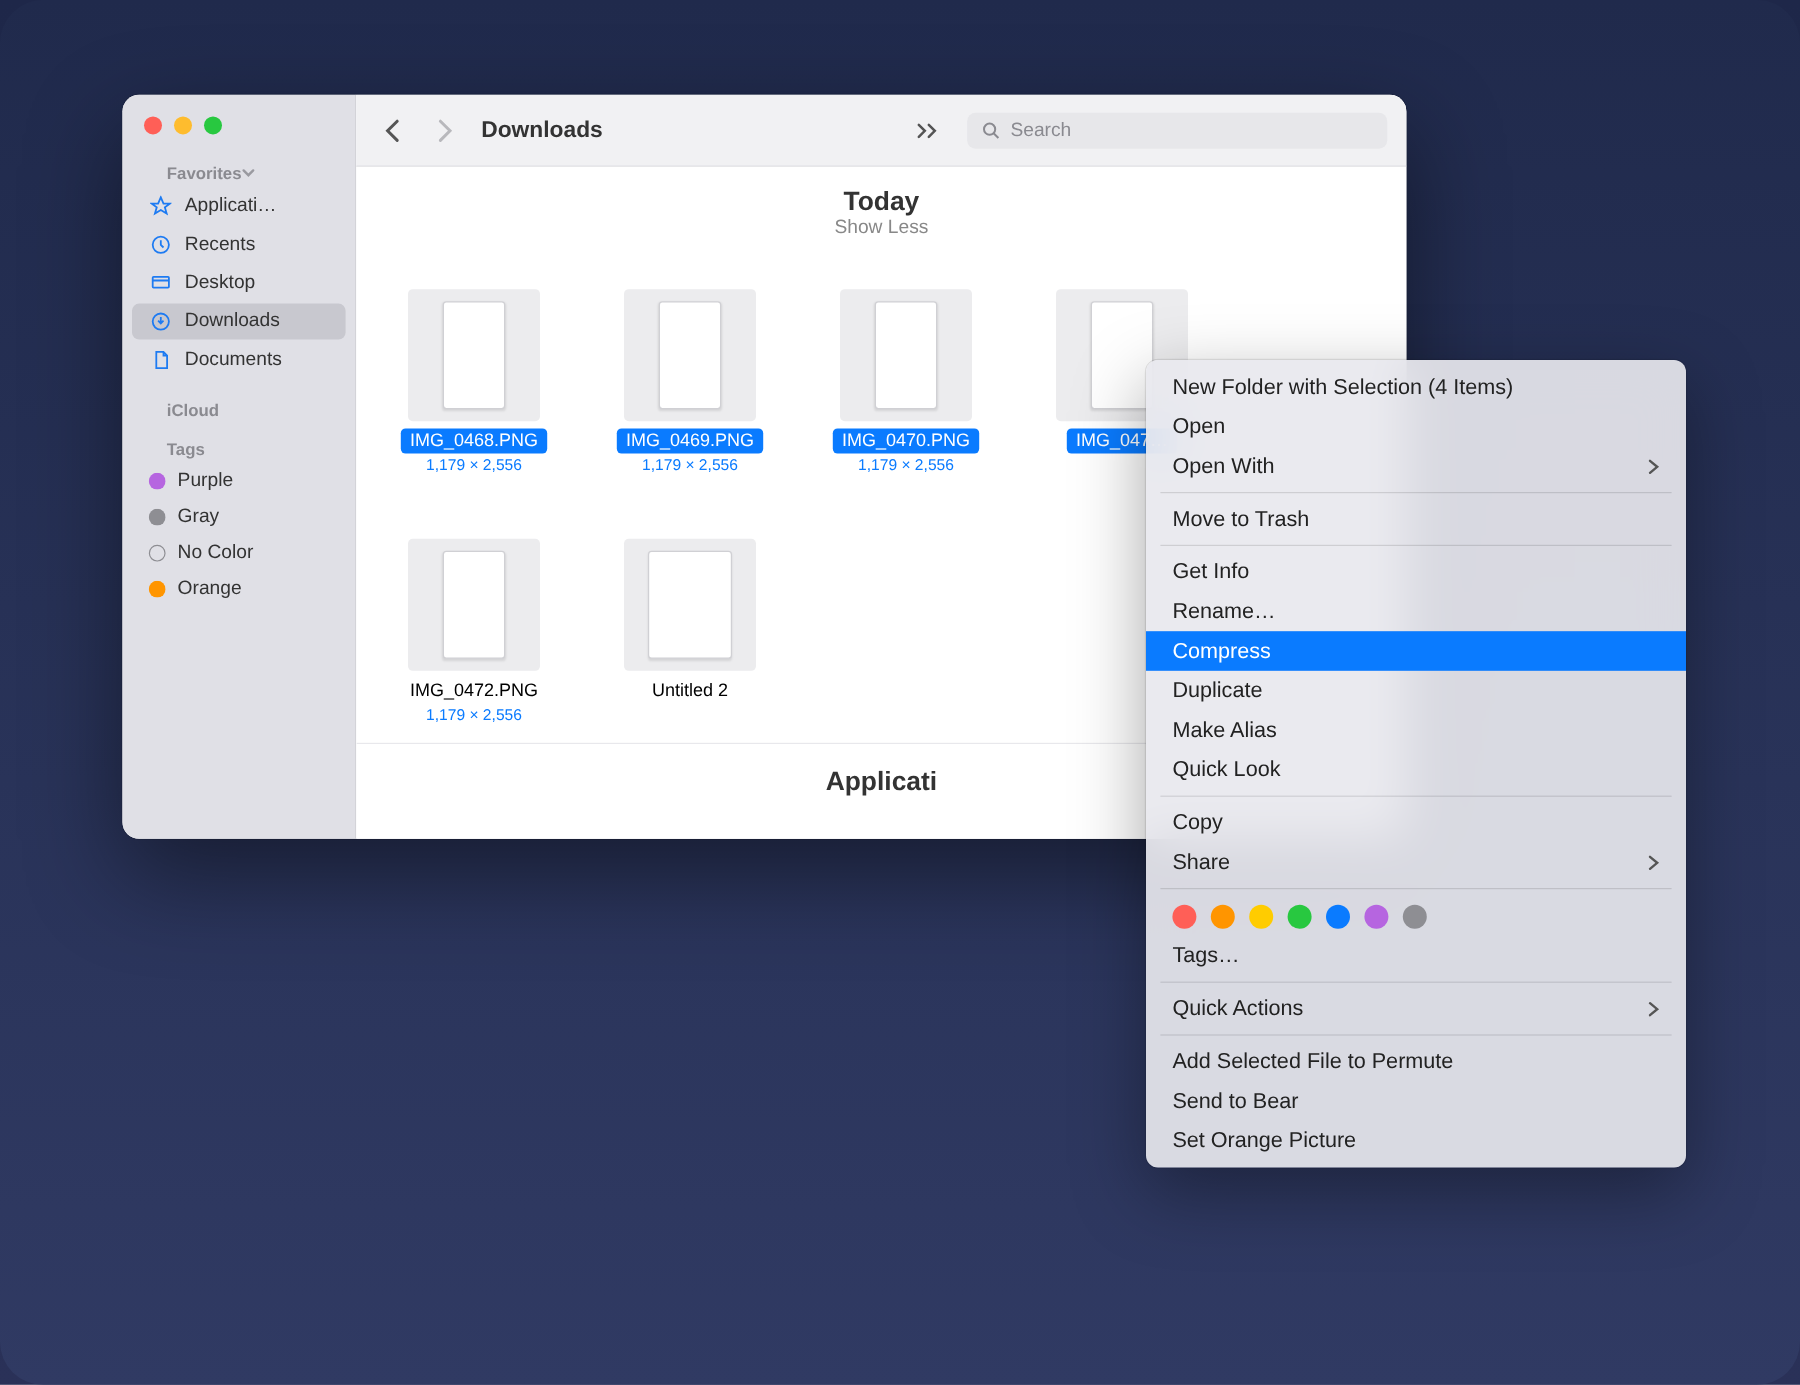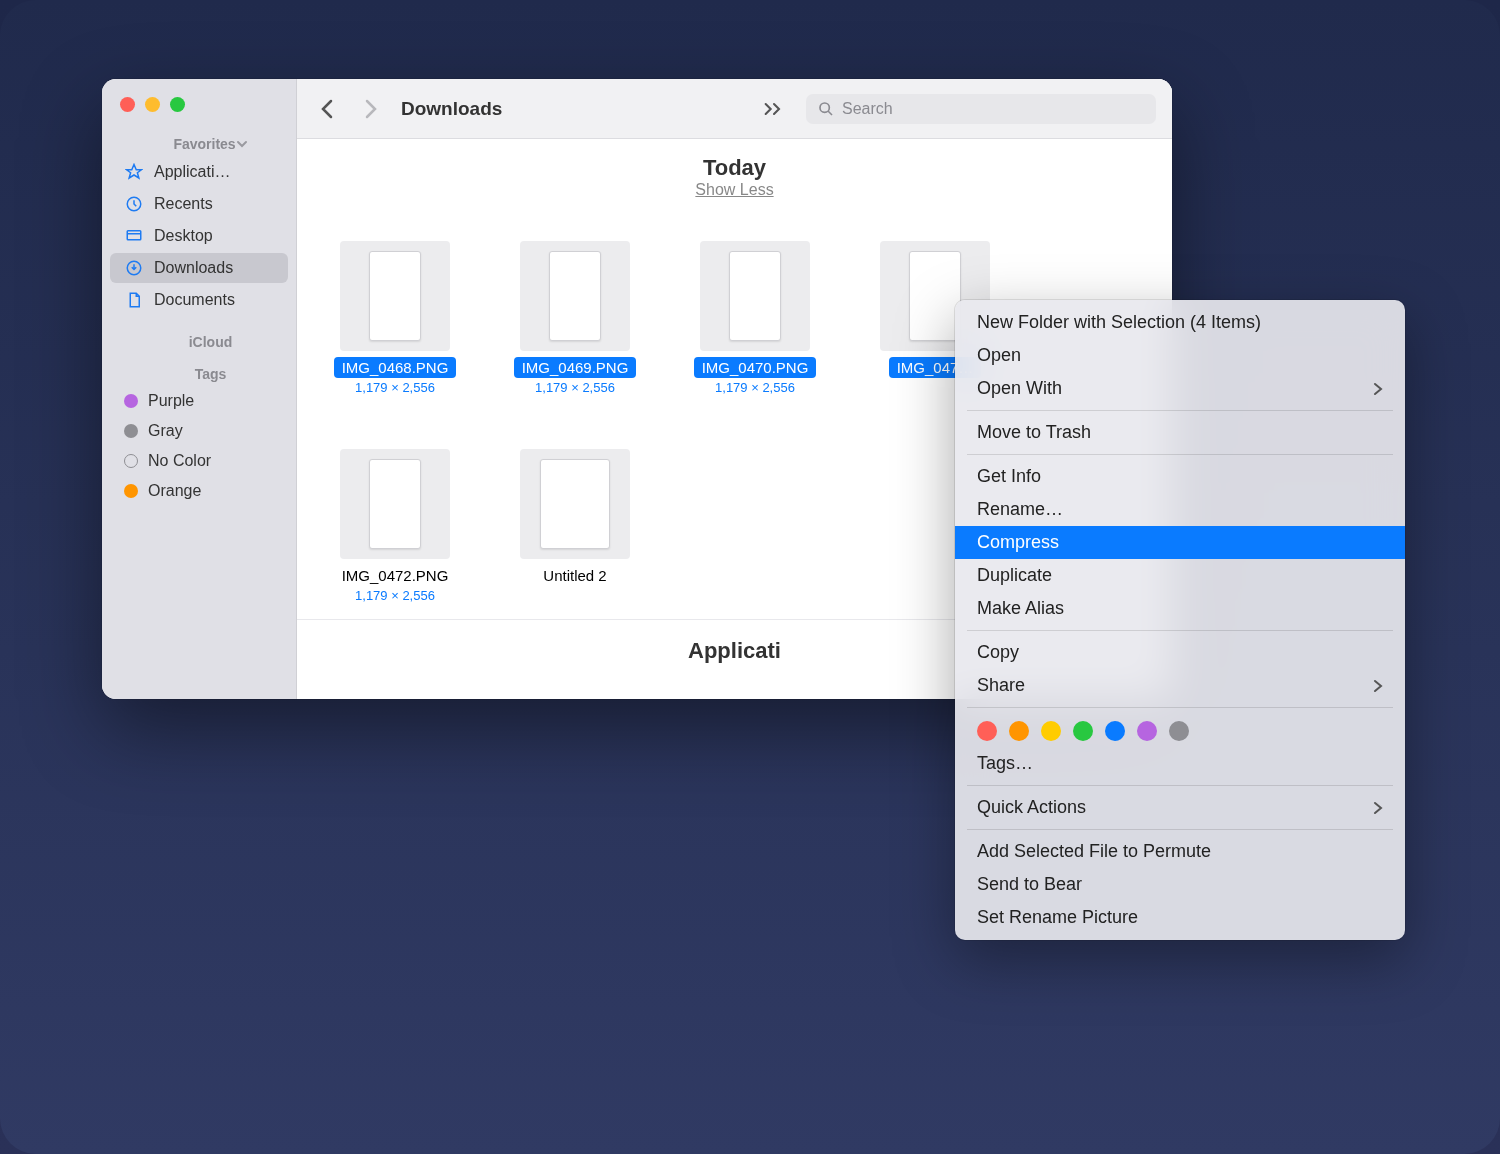--- a/index.html
+++ b/index.html
@@ -45,21 +45,21 @@
     padding-bottom: 18px;
   }
   .traffic-light {
     width: 15px; height: 15px; border-radius: 50%;
   }
   .tl-close { background: #ff5f57; }
   .tl-min { background: #febc2e; }
   .tl-max { background: #28c840; }
   .section-header {
     display: flex;
-    justify-content: center;
+    justify-content: flex-start;
     align-items: center;
     padding: 6px 14px 4px 14px;
     font-size: 14px;
     font-weight: 600;
     color: #8a8a90;
     margin-left: 23px;
   }
   .section-header .disc {
     color: #9a9aa0;
     font-size: 12px;
@@ -156,21 +156,20 @@
     flex-direction: column;
   }
   .group-title {
     font-size: 22px;
     font-weight: 700;
     color: #333;
   }
   .show-less {
     font-size: 16px;
     color: #888;
-    text-decoration: underline;
   }
   .grid {
     display: flex;
     flex-wrap: wrap;
     gap: 30px 40px;
     padding: 8px 28px 16px 28px;
   }
   .file-item {
     width: 140px;
     display: flex;
@@ -494,20 +493,23 @@
       </div>
     <div class="menu-item highlighted">
         <span>Compress</span>
       </div>
     <div class="menu-item">
         <span>Duplicate</span>
       </div>
     <div class="menu-item">
         <span>Make Alias</span>
       </div>
+    <div class="menu-item">
+        <span>Quick Look</span>
+      </div>
     <div class="menu-sep"></div>
     <div class="menu-item">
         <span>Copy</span>
       </div>
     <div class="menu-item">
       <span>Share</span>
       <span class="menu-chevron">
           <svg width="10" height="14" viewBox="0 0 10 14">
             <path d="M2 2l6 5-6 5" stroke="currentColor" stroke-width="2" fill="none" stroke-linecap="round"></path>
           </svg>
@@ -536,17 +538,17 @@
         </span>
     </div>
     <div class="menu-sep"></div>
     <div class="menu-item">
         <span>Add Selected File to Permute</span>
       </div>
     <div class="menu-item">
         <span>Send to Bear</span>
       </div>
     <div class="menu-item">
-        <span>Set Rename Picture</span>
+        <span>Set Orange Picture</span>
       </div>
   </div>
 
 </div>
 
 </body></html>

